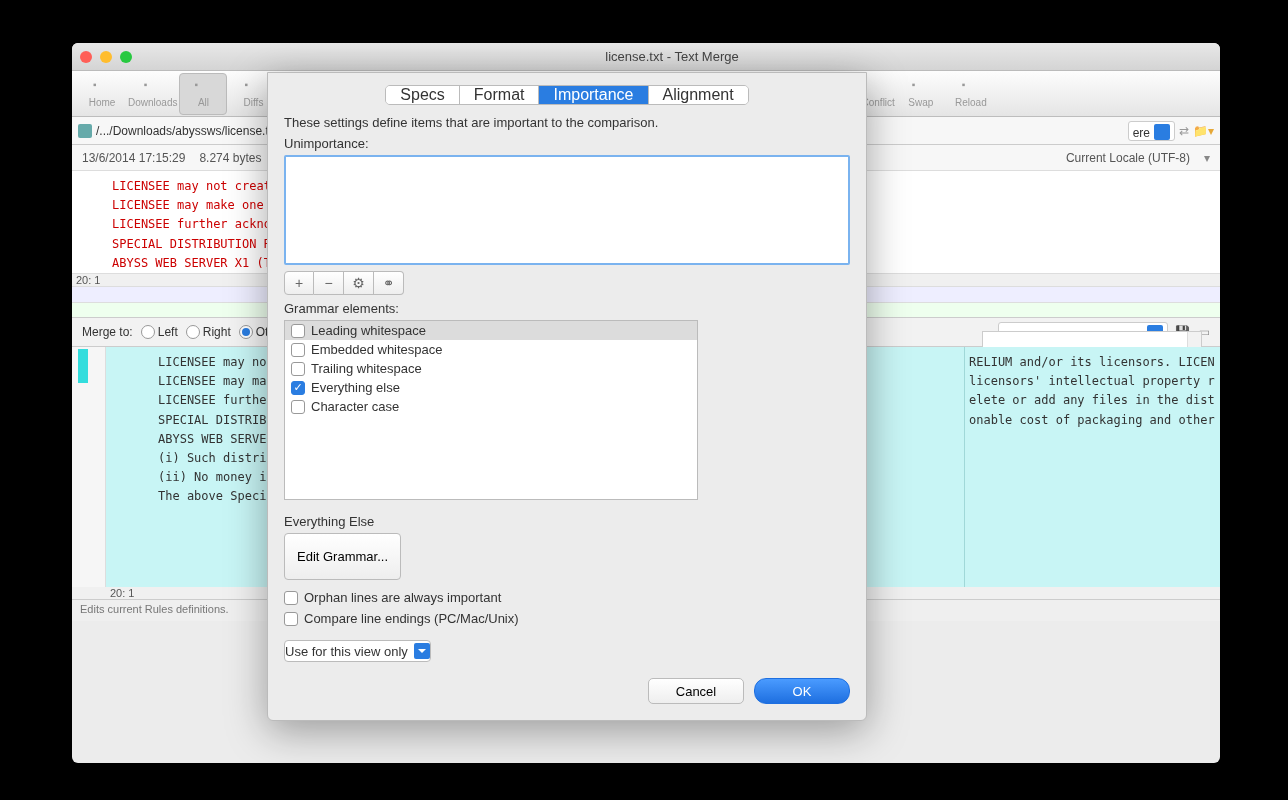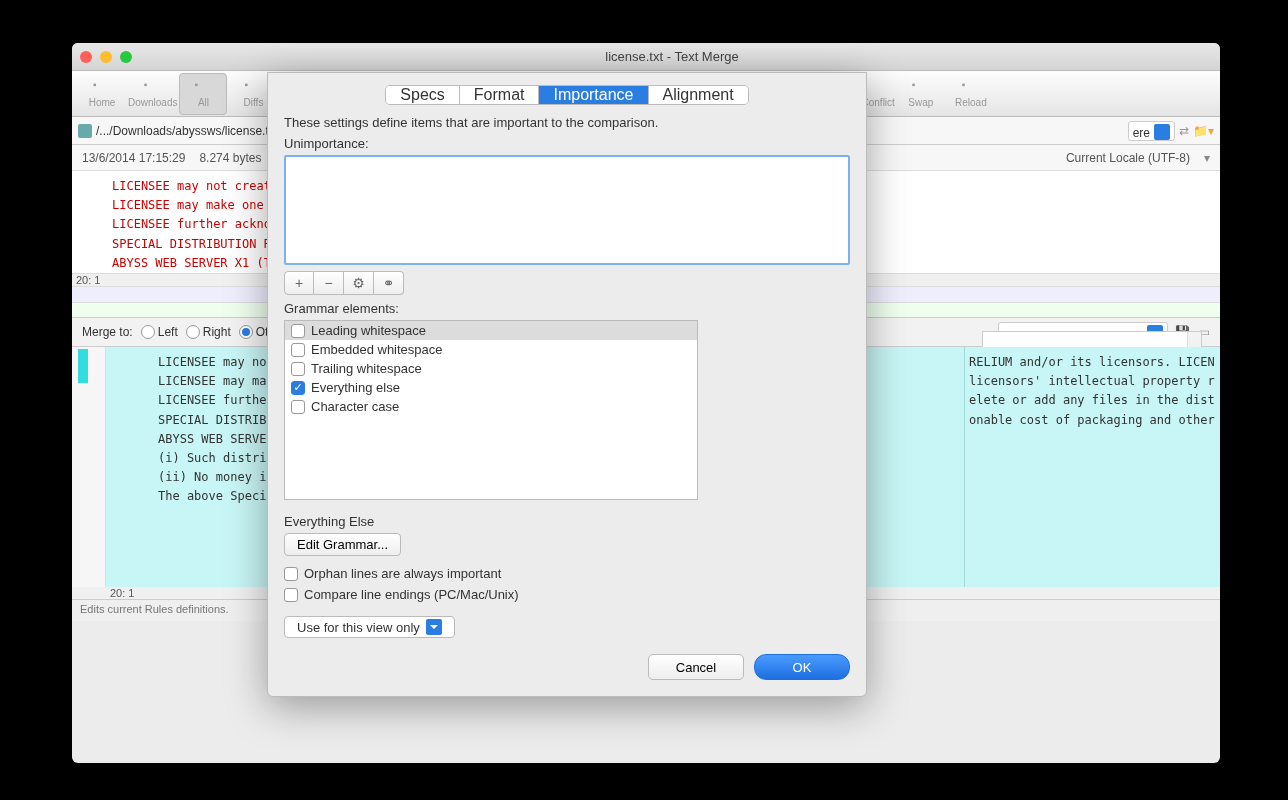--- a/index.html
+++ b/index.html
@@ -183,28 +183,28 @@
   width:414px; height:180px; background:#fff; border:1px solid #bbb;
 }
 .gl-item { display:flex; align-items:center; gap:6px; padding:2px 6px; font-size:13px;}
 .gl-item.sel { background:#dcdcdc; }
 .chk { width:14px;height:14px;border:1px solid #999;border-radius:3px;background:#fff;display:inline-flex;align-items:center;justify-content:center;}
 .chk.on { background:#2a7de1;border-color:#2a7de1;}
 .chk.on::after{content:'✓';color:#fff;font-size:11px;line-height:1;}
 .grammar-side { flex:1; }
 .pushbtn {
   background:linear-gradient(#fff,#eee); border:1px solid #bbb; border-radius:4px;
-  padding:3px 12px; font-size:13px; margin-top:4px;
+  padding:15px 12px; font-size:13px; margin-top:4px;
 }
 
 .checks { margin-top:10px; display:flex; flex-direction:column; gap:6px; }
 .checks label { display:flex; align-items:center; gap:6px; font-size:13px; }
 
 .scope-row { margin-top:14px; }
-.scope { display:inline-flex; align-items:center; background:#fff; border:1px solid #bbb; border-radius:4px; padding:2px 12px; font-size:13px; }
+.scope { display:inline-flex; align-items:center; background:#fff; border:1px solid #bbb; border-radius:4px; padding:2px 0; font-size:13px; }
 .scope .arr { width:16px;height:16px;background:#2a7de1;border-radius:2px;margin-left:6px; position:relative;}
 .scope .arr::after{content:'';position:absolute;left:4px;top:6px;border:4px solid transparent;border-top-color:#fff;}
 
 .dlg-footer { display:flex; justify-content:flex-end; gap:10px; padding:16px 16px 0 16px; }
 .dlg-footer button {
   width:96px; height:26px; border-radius:5px; font-size:13px;
   border:1px solid #bbb; background:linear-gradient(#fff,#eee);
 }
 .dlg-footer button.primary { background:linear-gradient(#4a9bff,#1e6fe0); color:#fff; border-color:#1e6fe0;border-radius:12px; }
 

